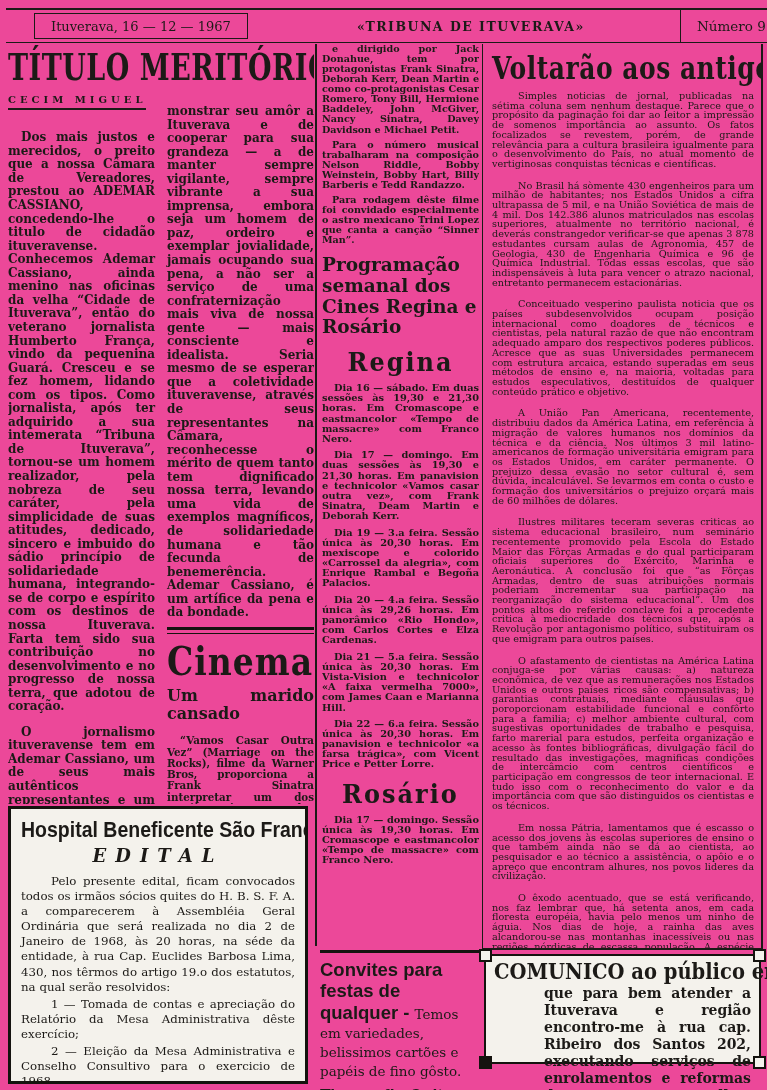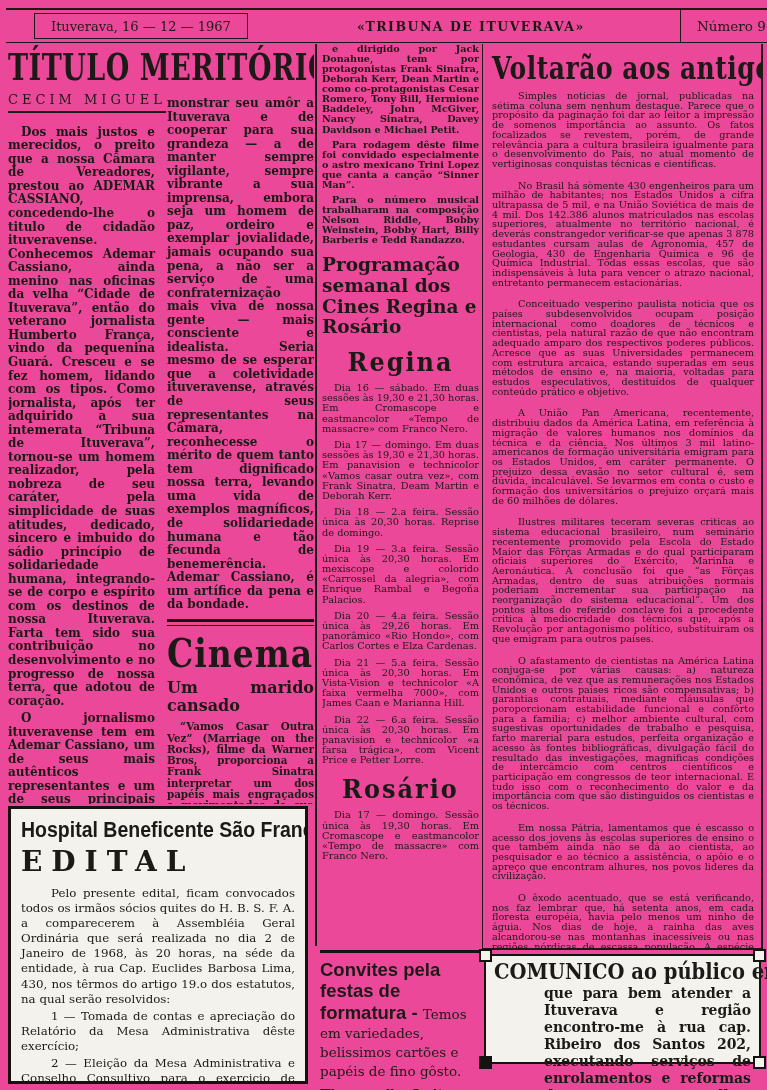--- a/index.html
+++ b/index.html
@@ -17,48 +17,48 @@
 
   
   .vrule{position:absolute;background:#1c1a17;}
 
   
   .lead{position:absolute;left:8px;top:44px;width:306px;height:760px;overflow:hidden;}
   .lead-title{margin:2px 0 10px 0;font-size:27px;font-weight:bold;letter-spacing:.5px;white-space:nowrap;
               transform:scaleY(1.35);transform-origin:left top;}
   .lead-cols{display:flex;gap:12px;margin-top:16px;}
   .lead-col{width:147px;font-size:12px;line-height:1.13;font-weight:bold;text-align:justify;}
-  .lead-byline{display:inline-block;font-size:13px;font-weight:normal;letter-spacing:4px;
+  .lead-byline{display:inline-block;font-size:10px;font-weight:bold;letter-spacing:4px;
                border-bottom:2px solid #1c1a17;padding-bottom:3px;margin:0 0 9px 0;white-space:nowrap;}
-  .lead-col p{margin:4px 0 2px 0;text-indent:13px;}
+  .lead-col p{margin:12px 0 2px 0;text-indent:13px;}
   .lead-col p.noindent{text-indent:0;}
 
   
   .rule-heavy{height:3px;border-top:3px solid #15130f;border-bottom:1.5px solid #15130f;margin:7px 0 6px 0;}
   .cinemas-title{font-size:33px;font-weight:bold;letter-spacing:1px;transform:scaleY(1.18);
                  transform-origin:left top;margin:2px 0 6px 0;}
   .cinemas-sub{font-size:16px;font-weight:bold;margin:10px 0 6px 0;}
   .cine-p{font-size:10.3px;line-height:1.1;font-weight:bold;text-align:justify;text-indent:10px;margin:0 0 4px 0;}
 
   
   .edital-box{position:absolute;left:8px;top:806px;width:300px;height:278px;border:3px solid #15130f;
               padding:7px 10px 4px 10px;box-sizing:border-box;overflow:hidden;background:#f4f2ec;}
   .edital-org{font-family:"Liberation Sans",sans-serif;font-size:19.5px;font-weight:bold;text-align:center;
               transform:scaleY(1.15);transform-origin:center top;margin:0 0 6px 0;white-space:nowrap;}
-  .edital-title{font-size:28px;font-weight:bold;letter-spacing:9px;text-align:left;margin:4px 0 8px 0;}
+  .edital-title{font-size:18px;font-weight:bold;letter-spacing:9px;text-align:center;margin:4px 0 8px 0;font-style:italic;}
   .edital-p{font-size:11.8px;line-height:1.28;text-align:justify;text-indent:30px;margin:0 0 2px 0;}
   .edital-item{font-size:11.8px;line-height:1.28;text-align:justify;text-indent:30px;margin:0 0 2px 0;}
 
   
   .col3{position:absolute;left:322px;top:44px;width:157px;height:992px;overflow:hidden;}
   .cine-cont p{font-size:9.6px;line-height:1.05;font-weight:bold;text-align:justify;text-indent:10px;margin:0 0 5px 0;}
   .prog-title{font-size:18.5px;font-weight:bold;line-height:1.12;margin:10px 0 6px 0;}
   .cine-name{font-size:24px;font-weight:bold;letter-spacing:2px;text-align:center;margin:8px 0 8px 0;
              transform:scaleY(1.1);transform-origin:center top;}
-  .listing p{font-size:9.8px;line-height:1.04;font-weight:normal;text-align:justify;text-indent:12px;margin:0 0 6px 0;}
+  .listing p{font-size:9.8px;line-height:1.04;font-weight:bold;text-align:justify;text-indent:12px;margin:0 0 6px 0;}
 
   
   .convites{position:absolute;left:320px;top:950px;width:159px;height:138px;overflow:hidden;
             border-top:3px solid #15130f;padding-top:6px;}
   .conv-title{font-family:"Liberation Sans",sans-serif;font-size:18.5px;font-weight:bold;line-height:1.15;}
   .conv-body{font-size:13.5px;line-height:1.25;}
   .conv-sig{font-family:"Liberation Sans",sans-serif;font-size:17.5px;font-weight:bold;margin-top:6px;}
 
   
   .voltarao{position:absolute;left:482px;top:44px;width:281px;height:906px;box-sizing:border-box;
@@ -122,43 +122,42 @@
     <p class="edital-item">1 — Tomada de contas e apreciação do Relatório da Mesa Administrativa dêste exercício;</p>
     <p class="edital-item">2 — Eleição da Mesa Administrativa e Conselho Consultivo para o exercicio de 1968.</p>
 
   </div>
 
   <div class="vrule" style="left:315px;top:44px;width:1.5px;height:902px;"></div>
 
   <div class="col3">
     <div class="cine-cont">
       <p>e dirigido por Jack Donahue, tem por protagonistas Frank Sinatra, Deborah Kerr, Dean Martin e como co-protagonistas Cesar Romero, Tony Bill, Hermione Baddeley, John McGiver, Nancy Sinatra, Davey Davidson e Michael Petit.</p>
+      <p>Para o número musical trabalharam na composição Nelson Riddle, Bobby Weinstein, Bobby Hart, Billy Barberis e Tedd Randazzo.</p>
       <p>Para rodagem dêste filme foi convidado especialmente o astro mexicano Trini Lopez que canta a canção “Sinner Man”.</p>
-      <p>Para o número musical trabalharam na composição Nelson Riddle, Bobby Weinstein, Bobby Hart, Billy Barberis e Tedd Randazzo.</p>
     </div>
     <div class="prog-title">Programação semanal dos Cines Regina e Rosário</div>
     <div class="cine-name">Regina</div>
     <div class="listing">
       <p>Dia 16 — sábado. Em duas sessões às 19,30 e 21,30 horas. Em Cromascope e eastmancolor «Tempo de massacre» com Franco Nero.</p>
       <p>Dia 17 — domingo. Em duas sessões às 19,30 e 21,30 horas. Em panavision e technicolor «Vamos casar outra vez», com Frank Sinatra, Deam Martin e Deborah Kerr.</p>
-      <p>Dia 18 — 2.a feira. Sessão única às 20,30 horas. Reprise de domingo.</p>
       <p>Dia 19 — 3.a feira. Sessão única às 20,30 horas. Em mexiscope e colorido «Carrossel da alegria», com Enrique Rambal e Begoña Palacios.</p>
       <p>Dia 20 — 4.a feira. Sessão única às 29,26 horas. Em panorâmico «Rio Hondo», com Carlos Cortes e Elza Cardenas.</p>
       <p>Dia 21 — 5.a feira. Sessão única às 20,30 horas. Em Vista-Vision e technicolor «A faixa vermelha 7000», com James Caan e Marianna Hill.</p>
       <p>Dia 22 — 6.a feira. Sessão única às 20,30 horas. Em panavision e technicolor «a farsa trágica», com Vicent Price e Petter Lorre.</p>
     </div>
     <div class="cine-name">Rosário</div>
     <div class="listing">
       <p>Dia 17 — domingo. Sessão única às 19,30 horas. Em Cromascope e eastmancolor «Tempo de massacre» com Franco Nero.</p>
 
     </div>
   </div>
 
   <div class="convites">
-    <span class="conv-title">Convites pela festas de formatura - </span><span class="conv-body">Temos em variedades, belissimos cartões e papéis de fino gôsto.</span>
+    <span class="conv-title">Convites para festas de qualquer - </span><span class="conv-body">Temos em variedades, belissimos cartões e papéis de fino gôsto.</span>
     <div class="conv-sig">Tipografia Cultura</div>
   </div>
 
   <div class="voltarao">
     <div class="volt-title">Voltarão aos antigos ninhos?</div>
     <p>Simples noticias de jornal, publicadas na sétima coluna sem nenhum destaque. Parece que o propósito da paginação foi dar ao leitor a impressão de somenos importância ao assunto. Os fatos focalizados se revestem, porém, de grande relevância para a cultura brasileira igualmente para o desenvolvimento do País, no atual momento de vertiginosas conquistas técnicas e científicas.</p>
     <p>No Brasil há sòmente 430 engenheiros para um milhão de habitantes; nos Estados Unidos a cifra ultrapassa de 5 mil, e na União Soviética de mais de 4 mil. Dos 142.386 alunos matriculados nas escolas superiores, atualmente no território nacional, é deverás constrangedor verificar-se que apenas 3 878 estudantes cursam aulas de Agronomia, 457 de Geologia, 430 de Engenharia Química e 96 de Química Industrial. Tôdas essas escolas, que são indispensáveis à luta para vencer o atrazo nacional, entretanto permanecem estacionárias.</p>
     <p>Conceituado vesperino paulista noticia que os países subdesenvolvidos ocupam posição internacional como doadores de técnicos e cientistas, pela natural razão de que não encontram adequado amparo dos respectivos poderes públicos. Acresce que as suas Universidades permanecem com estrutura arcaica, estando superadas em seus métodos de ensino e, na maioria, voltadas para estudos especulativos, destituídos de qualquer conteúdo prático e objetivo.</p>
     <p>A União Pan Americana, recentemente, distribuiu dados da América Latina, em referência à migração de valores humanos nos domínios da técnica e da ciência. Nos últimos 3 mil latino-americanos de formação universitária emigram para os Estados Unidos, em caráter permanente. O prejuizo dessa evasão no setor cultural é, sem dúvida, incalculável. Se levarmos em conta o custo e formação dos universitários o prejuizo orçará mais de 60 milhões de dólares.</p>
     <p>Ilustres militares teceram severas criticas ao sistema educacional brasileiro, num seminário recentemente promovido pela Escola do Estado Maior das Fôrças Armadas e do qual participaram oficiais superiores do Exército, Marinha e Aeronáutica. A conclusão foi que “as Fôrças Armadas, dentro de suas atribuições normais poderiam incrementar sua participação na reorganização do sistema educacional”. Um dos pontos altos do referido conclave foi a procedente critica à mediocridade dos técnicos que, após a Revolução por antagonismo político, substituiram os que emigram para outros países.</p>

